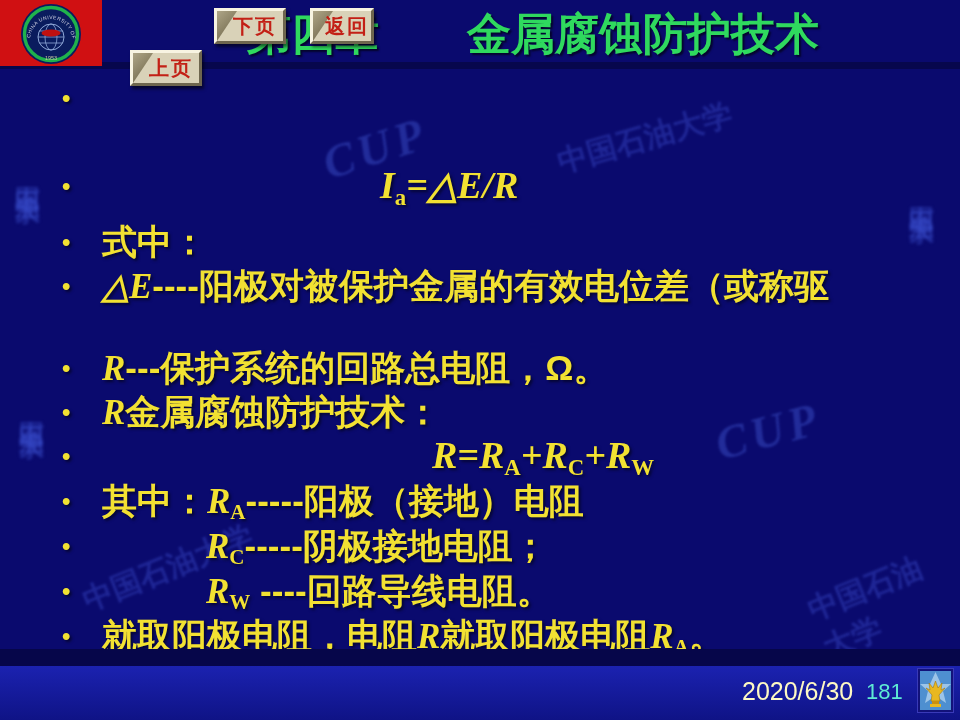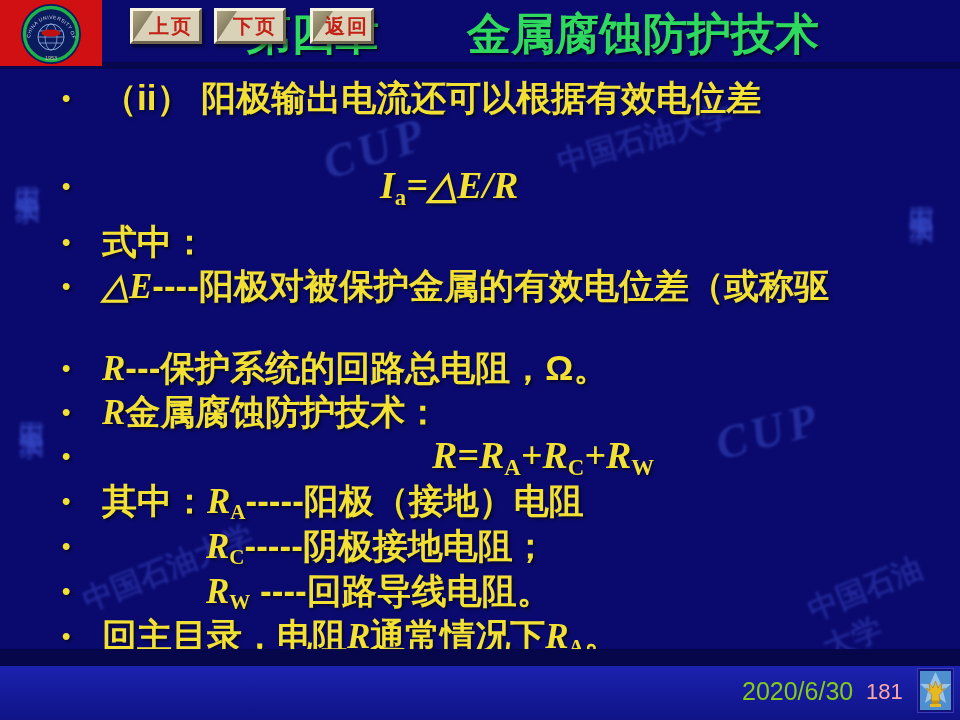--- a/index.html
+++ b/index.html
@@ -42,22 +42,22 @@
           background:linear-gradient(#1B22B0,#0F1386);}
   .navbtn{position:absolute;top:8px;height:36px;box-sizing:border-box;
           display:flex;align-items:center;justify-content:center;
           background:#D9D2B8;border:3px solid;border-color:#F8F4E2 #6E664E #6E664E #F8F4E2;
           box-shadow:2px 3px 3px rgba(0,0,0,0.55);cursor:pointer;}
   .navbtn .corner{position:absolute;left:0;top:0;width:20px;height:100%;
           background:linear-gradient(135deg,#AFA687 0%,#867D60 55%,#6B6248 100%);
           clip-path:polygon(0 0,100% 0,0 100%);}
   .navbtn .lbl{position:relative;color:#C32016;font-weight:bold;font-size:20px;
           letter-spacing:2px;padding-left:10px;white-space:nowrap;}
-  .date{position:absolute;left:742px;top:677px;font-size:25px;color:#84cc16;}
-  .pageno{position:absolute;left:866px;top:679px;font-size:22px;color:#fca5a5;}
+  .date{position:absolute;left:742px;top:677px;font-size:25px;color:#fef9c3;}
+  .pageno{position:absolute;left:866px;top:679px;font-size:22px;color:#5eead4;}
   .mini-logo{position:absolute;left:917px;top:668px;width:37px;height:45px;}
 </style>
 </head>
 <body>
 
 <div class="slide">
 
   <div class="wm wm-vert" style="left:12px;top:165px;">中国石油大学</div>
   <div class="wm wm-vert" style="left:16px;top:400px;">中国石油大学</div>
   <div class="wm wm-vert" style="left:906px;top:185px;">中国石油大学</div>
@@ -84,21 +84,21 @@
       <textPath href="#logoArc" startOffset="2">CHINA UNIVERSITY OF PETROLEUM</textPath>
     </text>
     <text x="51" y="60" font-size="5.5" fill="#C8C8A0" text-anchor="middle">1953</text>
   </svg>
 
   <div class="title">第四章　　金属腐蚀防护技术</div>
 
   <div class="row" style="top:78px;">
     <span class="dot">•</span>
     <div class="txt">
-      <span>（ii） 阳极输出电流还可以根据有效电位差</span><br>
+      <br>
     </div>
   </div>
 
   <div class="row frow" style="top:166px;">
     <span class="dot">•</span>
     <div class="txt f1pad">
       <span class="fm">I</span><span class="sub">a</span><span class="fm">=△E/R</span>
     </div>
   </div>
 
@@ -154,28 +154,28 @@
   <div class="row" style="top:571px;">
     <span class="dot">•</span>
     <div class="txt indent">
       <span class="fm">R</span><span class="sub">W</span><span> ----回路导线电阻。</span>
     </div>
   </div>
 
   <div class="row" style="top:616px;">
     <span class="dot">•</span>
     <div class="txt">
-      <span>回主目录，电阻</span><span class="fm">R</span><span>通常情况下</span><span class="fm">R</span><span class="sub">A</span><span>。</span>
+      <span>就取阳极电阻，电阻</span><span class="fm">R</span><span>就取阳极电阻</span><span class="fm">R</span><span class="sub">A</span><span>。</span>
     </div>
   </div>
 
   <div class="sep"></div>
   <div class="footer"></div>
 
-  <div class="navbtn" style="left:130px;width:72px;">
+  <div class="navbtn" style="left:130px;width:72px;margin-top:42px;">
     <span class="corner"></span>
     <span class="lbl">上页</span>
   </div>
   <div class="navbtn" style="left:214px;width:72px;text-align:right;">
     <span class="corner"></span>
     <span class="lbl">下页</span>
   </div>
   <div class="navbtn" style="left:310px;width:64px;">
     <span class="corner"></span>
     <span class="lbl">返回</span>

